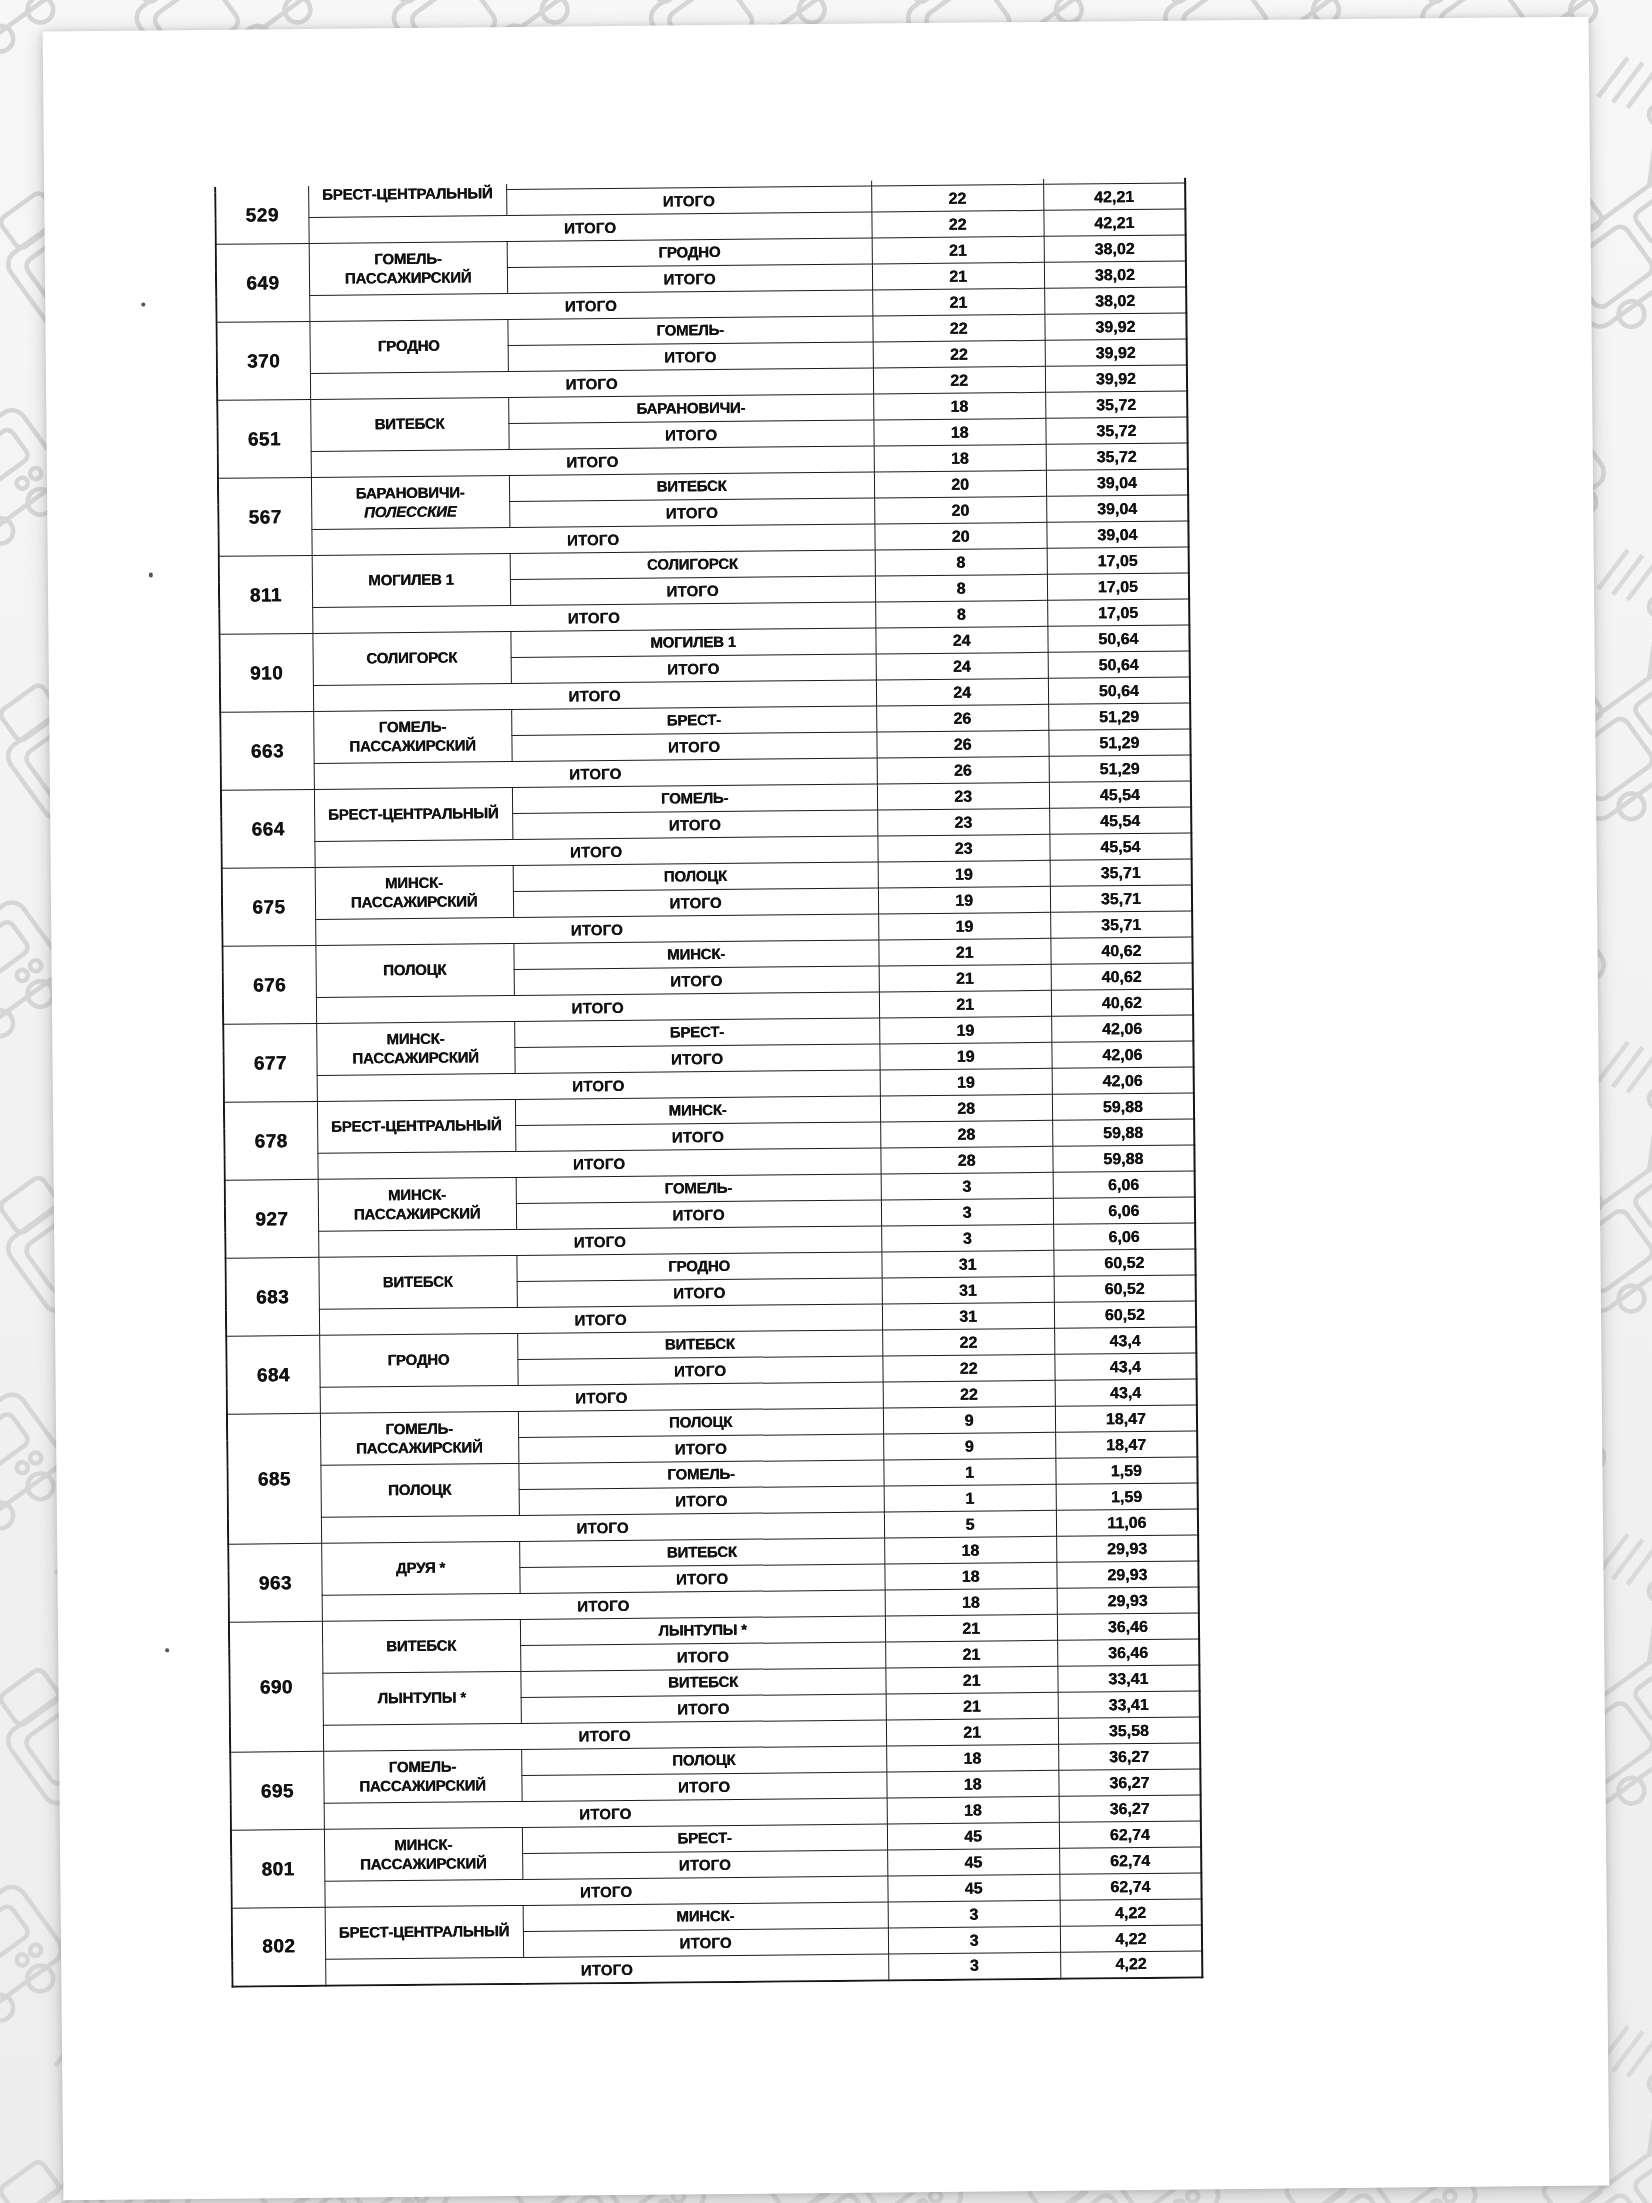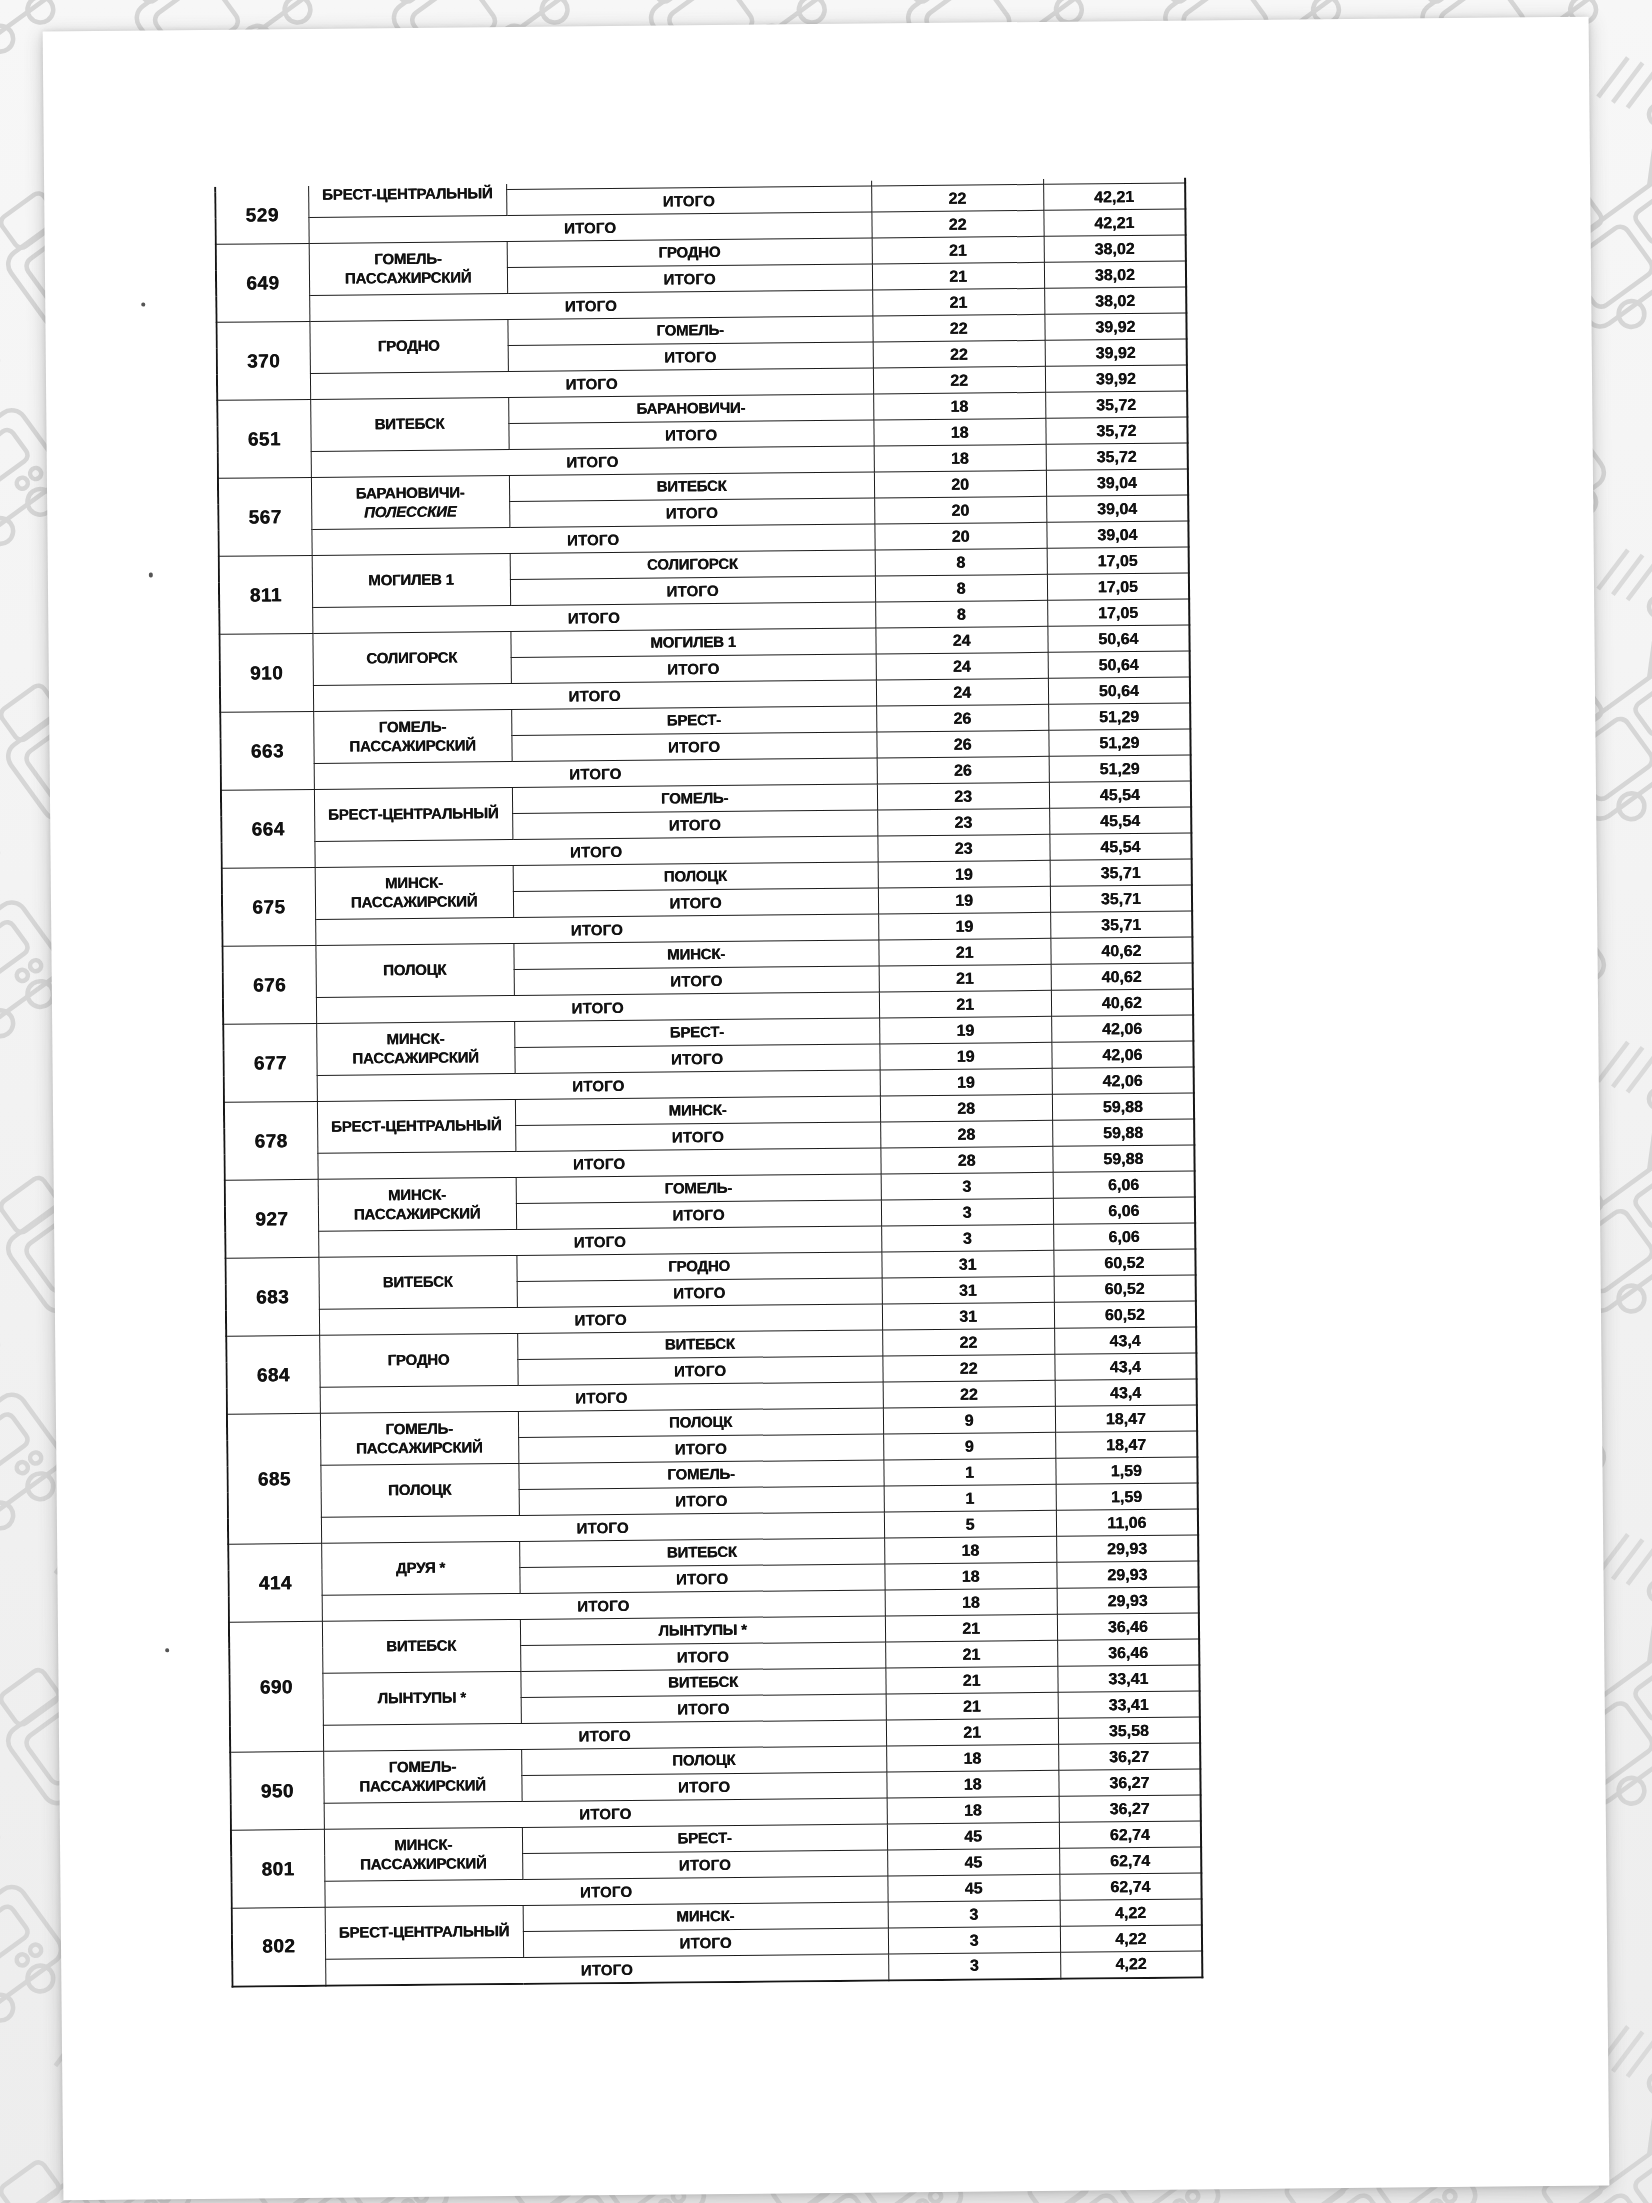--- a/index.html
+++ b/index.html
@@ -634,21 +634,21 @@
             <td class="num">1,59</td>
           </tr>
           <tr class="sub">
             <td class="itogo blk-end" colspan="2">ИТОГО</td>
             <td class="num blk-end">5</td>
             <td class="num blk-end">11,06</td>
           </tr>
         </tbody>
         <tbody>
           <tr class="sub">
-            <td class="train-no" rowspan="3">414</td>
+            <td class="train-no" rowspan="3">963</td>
             <td class="station" rowspan="2">
               <div>
                 <div>ДРУЯ *</div>
               </div>
             </td>
             <td class="station">ВИТЕБСК</td>
             <td class="num">18</td>
             <td class="num">29,93</td>
           </tr>
           <tr class="sub">
@@ -695,21 +695,21 @@
             <td class="num">33,41</td>
           </tr>
           <tr class="sub">
             <td class="itogo blk-end" colspan="2">ИТОГО</td>
             <td class="num blk-end">21</td>
             <td class="num blk-end">35,58</td>
           </tr>
         </tbody>
         <tbody>
           <tr class="sub">
-            <td class="train-no" rowspan="3">950</td>
+            <td class="train-no" rowspan="3">695</td>
             <td class="station" rowspan="2">
               <div>
                 <div>ГОМЕЛЬ-</div>
                 <div>ПАССАЖИРСКИЙ</div>
               </div>
             </td>
             <td class="station">ПОЛОЦК</td>
             <td class="num">18</td>
             <td class="num">36,27</td>
           </tr>

